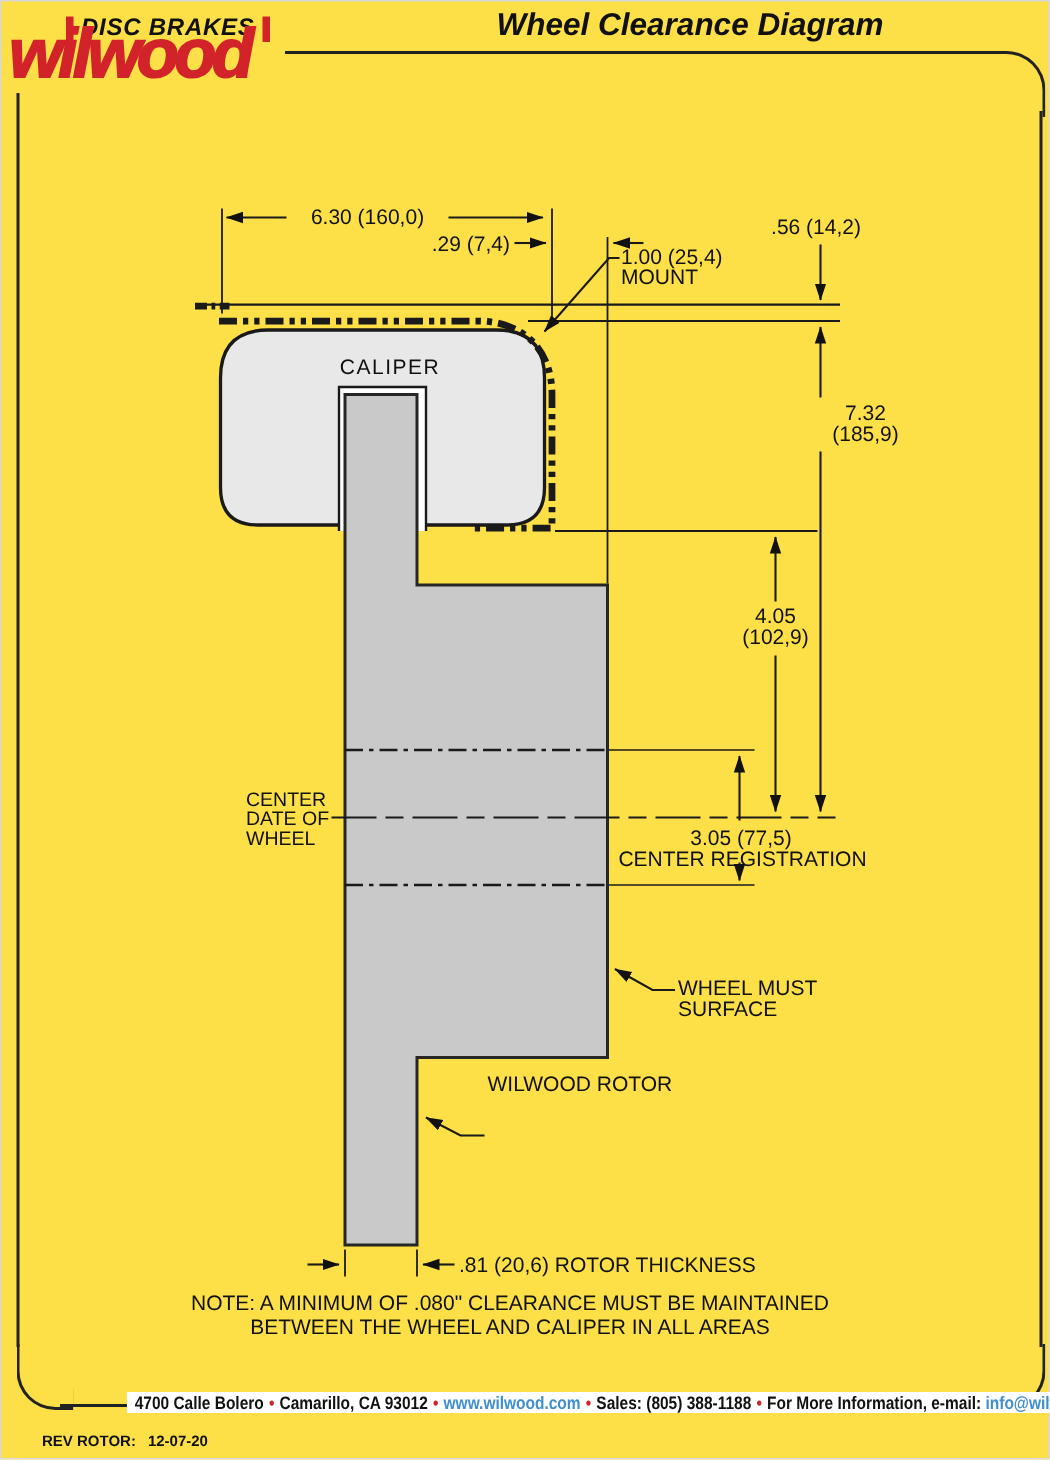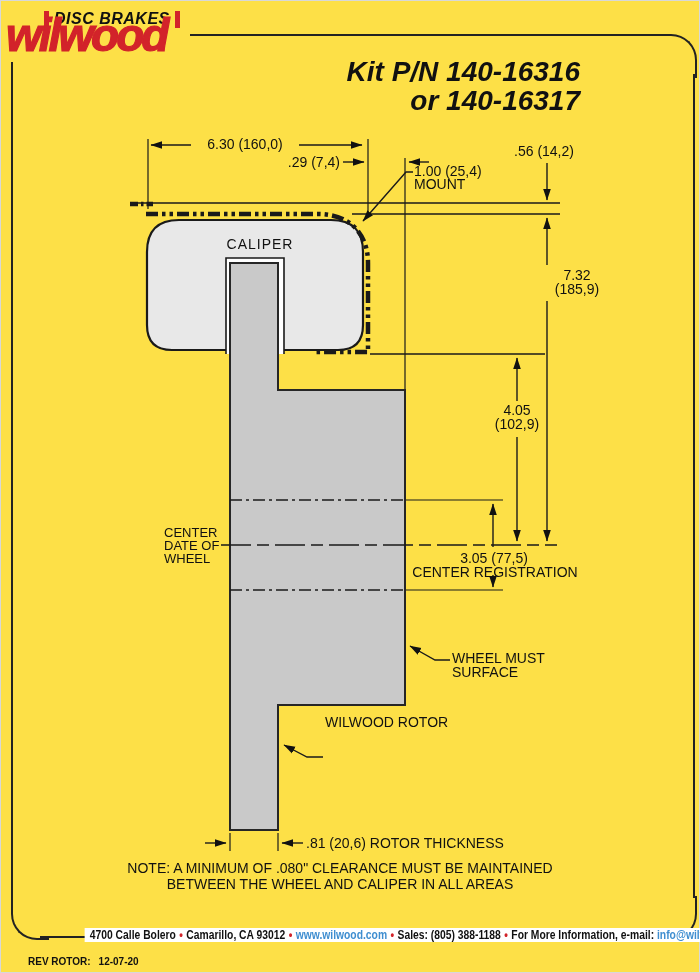--- a/index.html
+++ b/index.html
@@ -73,24 +73,21 @@
   <div class="bline" style="left:11px; top:62px; width:2px; height:836px;"></div>
 
   <div>
     <div class="logo-top">
       <span class="logo-bar"></span>
       <span class="logo-tagline">DISC BRAKES</span>
       <span class="logo-bar"></span>
     </div>
     <div class="logo-script">wilwood</div>
   </div>
-  <div class="kit">
-    <span style="display:block;">Kit P/N 140-16316</span>
-    <span style="display:block;">or 140-16317</span>
-  </div>
+  <div class="doc-title">Wheel Clearance Diagram</div>
 
   <svg class="draw" width="700" height="973" viewBox="0 0 700 973">
     <defs>
       <marker id="arr" markerWidth="13" markerHeight="10" refX="11" refY="4.5" orient="auto" markerUnits="userSpaceOnUse">
         <path d="M0,0.7 L11.5,4.5 L0,8.3 Z" fill="#111"></path>
       </marker>
     </defs>
 
     <path class="shape-caliper" d="M147,252 Q147,220 179,220 L331,220 Q363,220 363,252 L363,325 Q363,350 338,350 L172,350 Q147,350 147,325 Z"></path>
     <path class="shape-notch" d="M226,354 L226,258 L284,258 L284,354"></path>

